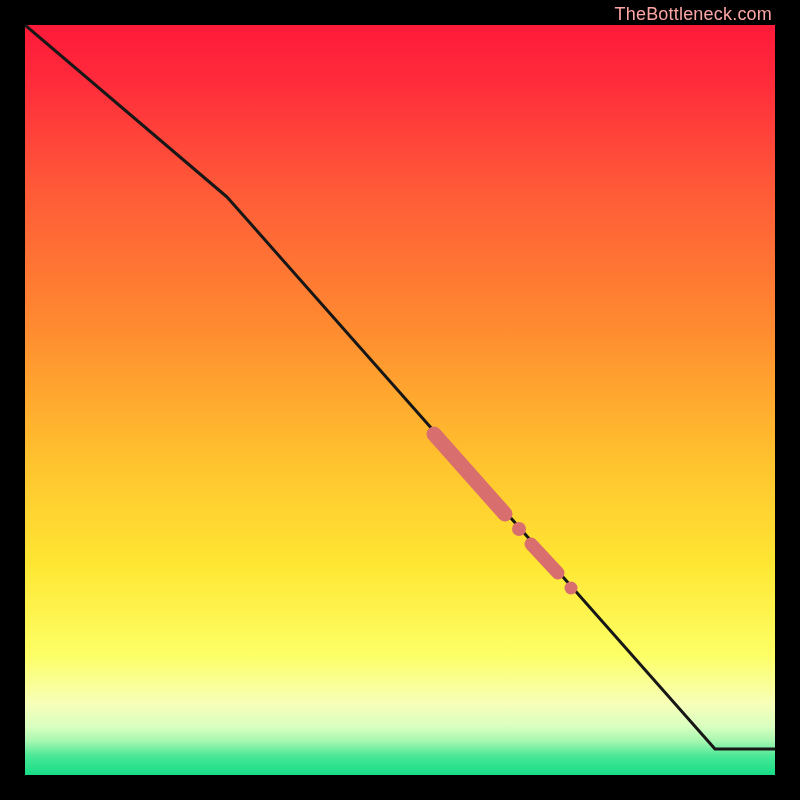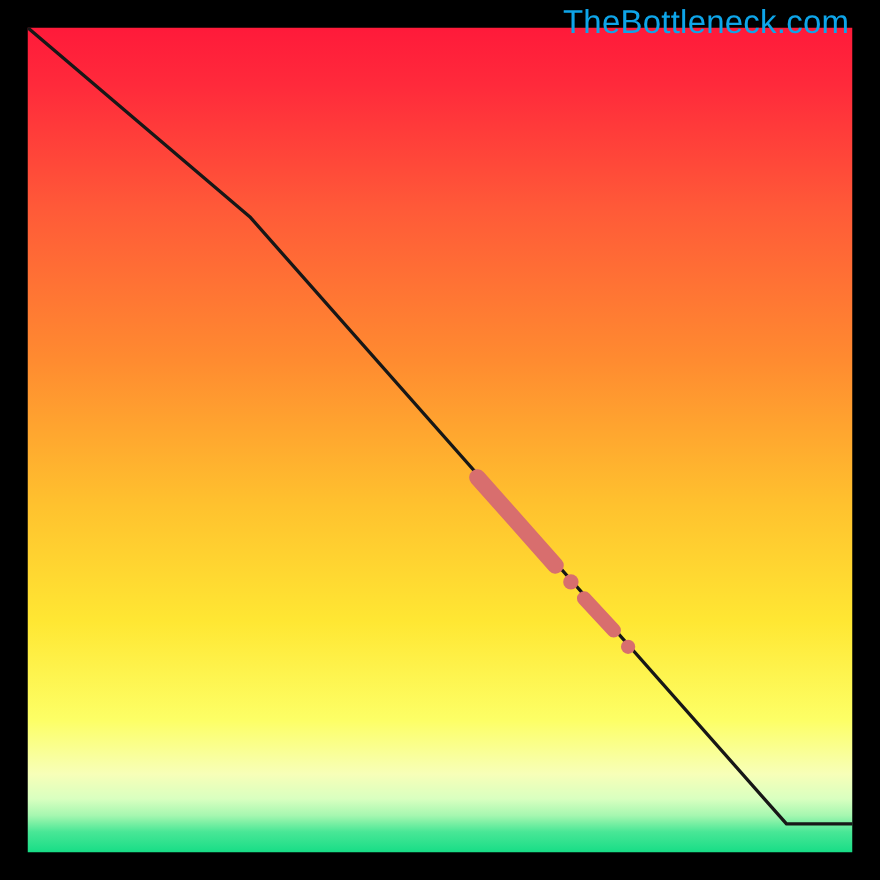--- a/index.html
+++ b/index.html
@@ -28,22 +28,22 @@
     inset: 0;
   }
   .line-layer {
     position: absolute;
     inset: 0;
   }
   .watermark {
     position: absolute;
     top: 4px;
     right: 28px;
-    color: #0ea5e9;
-    font-size: 30px;
+    color: #fca5a5;
+    font-size: 18px;
     font-weight: 500;
     letter-spacing: 0.2px;
     user-select: none;
   }
 </style>
 </head>
 <body>
 
 <div class="stage">
 

